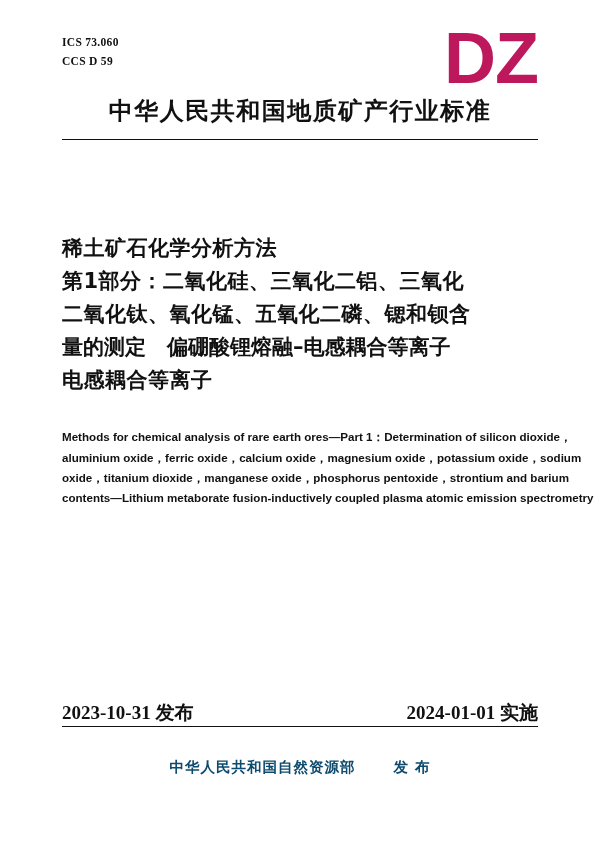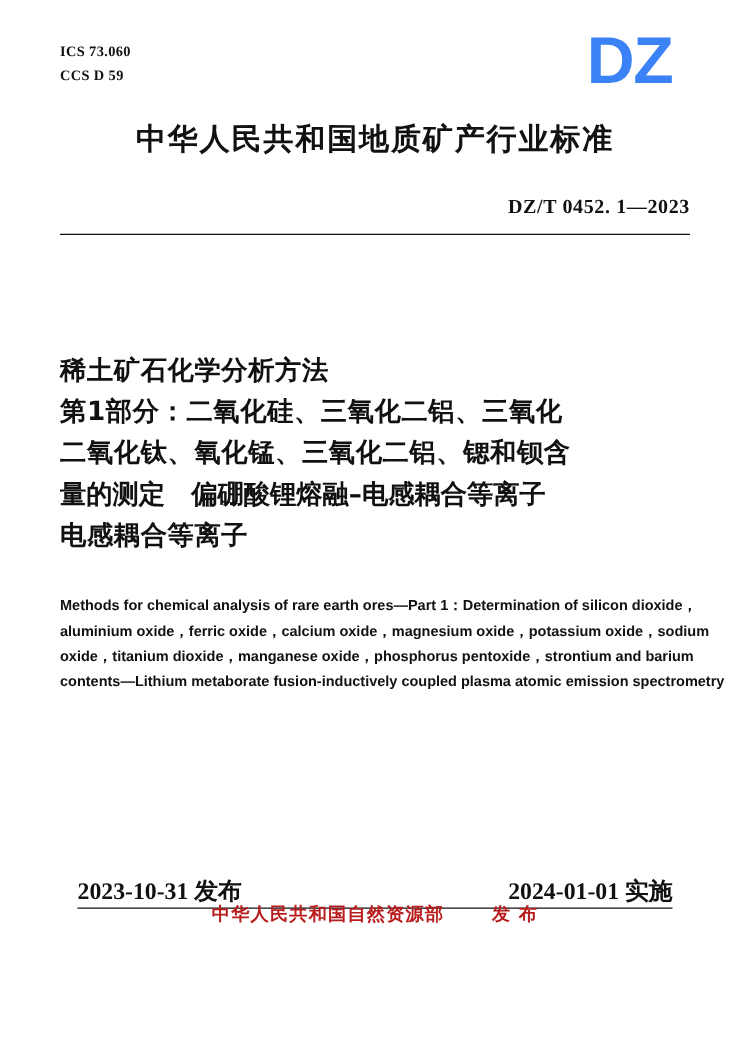--- a/index.html
+++ b/index.html
@@ -12,21 +12,21 @@
     background: #ffffff;
     font-family: "Liberation Serif", serif;
     color: #000000;
     overflow: hidden;
   }
   .page {
     position: relative;
     width: 600px;
     height: 674px;
     box-sizing: border-box;
-    padding: 0 48px;
+    padding: 0 62px;
   }
 
   
   .meta {
     padding-top: 34px;
     line-height: 1.5;
   }
   .meta div {
     font-family: "Liberation Serif", serif;
     font-size: 11.5px;
@@ -37,25 +37,25 @@
   .meta .ics {
     margin-bottom: 2px;
   }
 
   
   .logo {
     position: absolute;
     top: 22px;
     right: 62px;
     font-family: "Liberation Sans", sans-serif;
-    font-size: 53px;
+    font-size: 72px;
     font-weight: bold;
     letter-spacing: -1px;
     line-height: 1;
-    color: #3b82f6;
+    color: #be185d;
   }
 
   
   .std-title {
     margin-top: 24px;
     text-align: center;
     font-family: Liberation Mono, monospace;
     font-size: 24px;
     font-weight: bold;
     letter-spacing: 1.5px;
@@ -129,55 +129,54 @@
     right: 62px;
     top: 726px;
     border-top: 1.6px solid #111;
     height: 0;
   }
 
   .issuer {
     position: absolute;
     left: 0;
     right: 0;
-    top: 722px;
+    top: 758px;
     text-align: center;
     font-family: "DejaVu Sans", sans-serif;
     font-size: 14.5px;
     font-weight: bold;
     letter-spacing: 1px;
-    color: #b91c1c;
+    color: #0c4a6e;
   }
   .issuer .gap {
     display: inline-block;
     width: 26px;
   }
 </style>
 </head>
 <body>
 
 <div class="page">
 
   <div class="meta">
     <div class="ics">ICS  73.060</div>
     <div class="ccs">CCS D 59</div>
   </div>
 
   <div class="logo">DZ</div>
 
   <div class="std-title">中华人民共和国地质矿产行业标准</div>
 
-  <div class="std-number">DZ/T  0452. 1—2023</div>
 
   <div class="rule"></div>
 
   <div class="cn-title">
     <div class="line">稀土矿石化学分析方法</div>
     <div class="line">第1部分：二氧化硅、三氧化二铝、三氧化</div>
-    <div class="line">二氧化钛、氧化锰、三氧化二铝、锶和钡含</div>
+    <div class="line">二氧化钛、氧化锰、五氧化二磷、锶和钡含</div>
     <div class="line wide">量的测定　偏硼酸锂熔融–电感耦合等离子</div>
     <div class="line">电感耦合等离子</div>
   </div>
 
   <div class="en-title">
     <div class="line">Methods for chemical analysis of rare earth ores—Part 1：Determination of silicon dioxide，</div>
     <div class="line">aluminium oxide，ferric oxide，calcium oxide，magnesium oxide，potassium oxide，sodium</div>
     <div class="line">oxide，titanium dioxide，manganese oxide，phosphorus pentoxide，strontium and barium</div>
     <div class="line">contents—Lithium metaborate fusion-inductively coupled plasma atomic emission spectrometry</div>
   </div>

